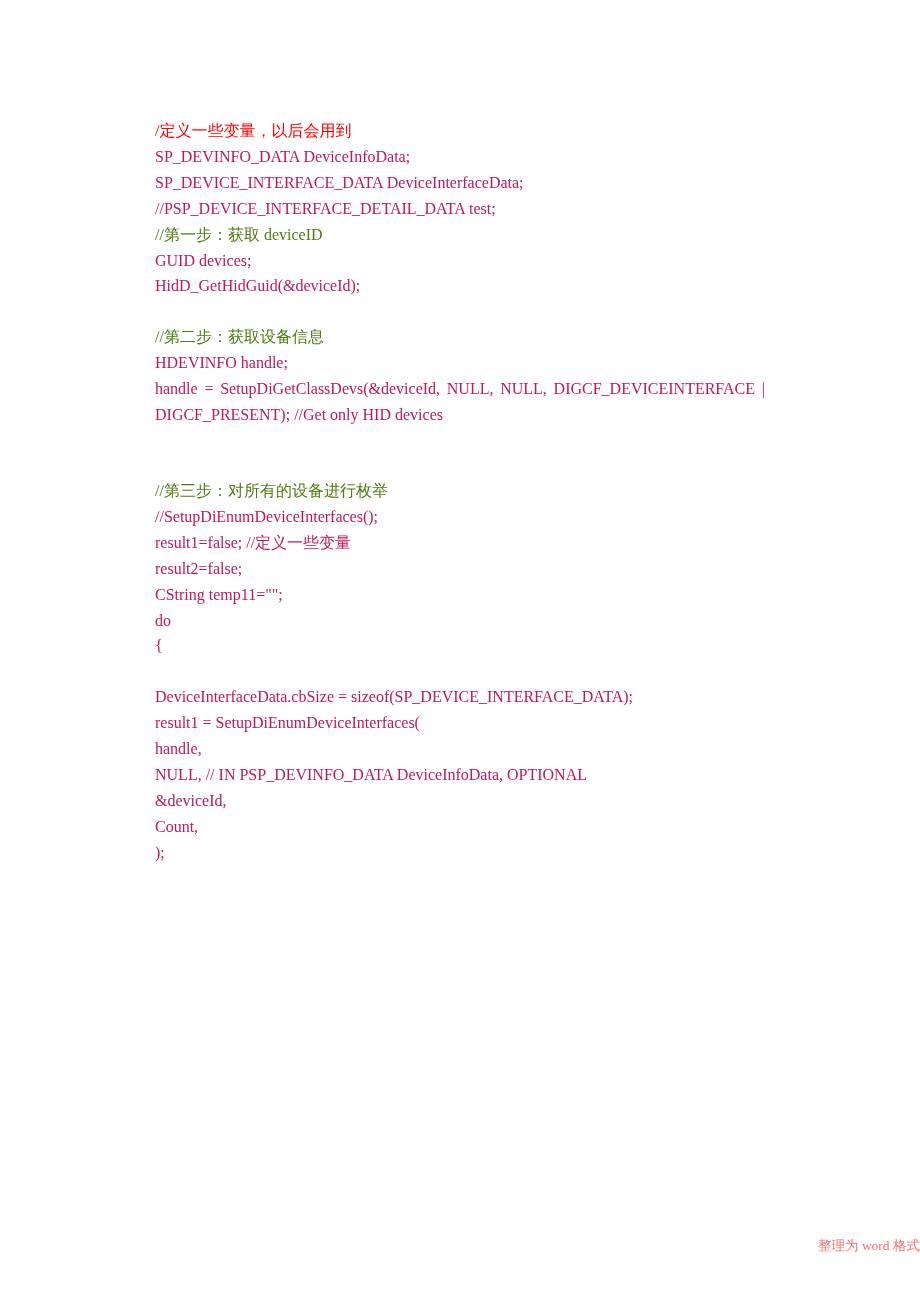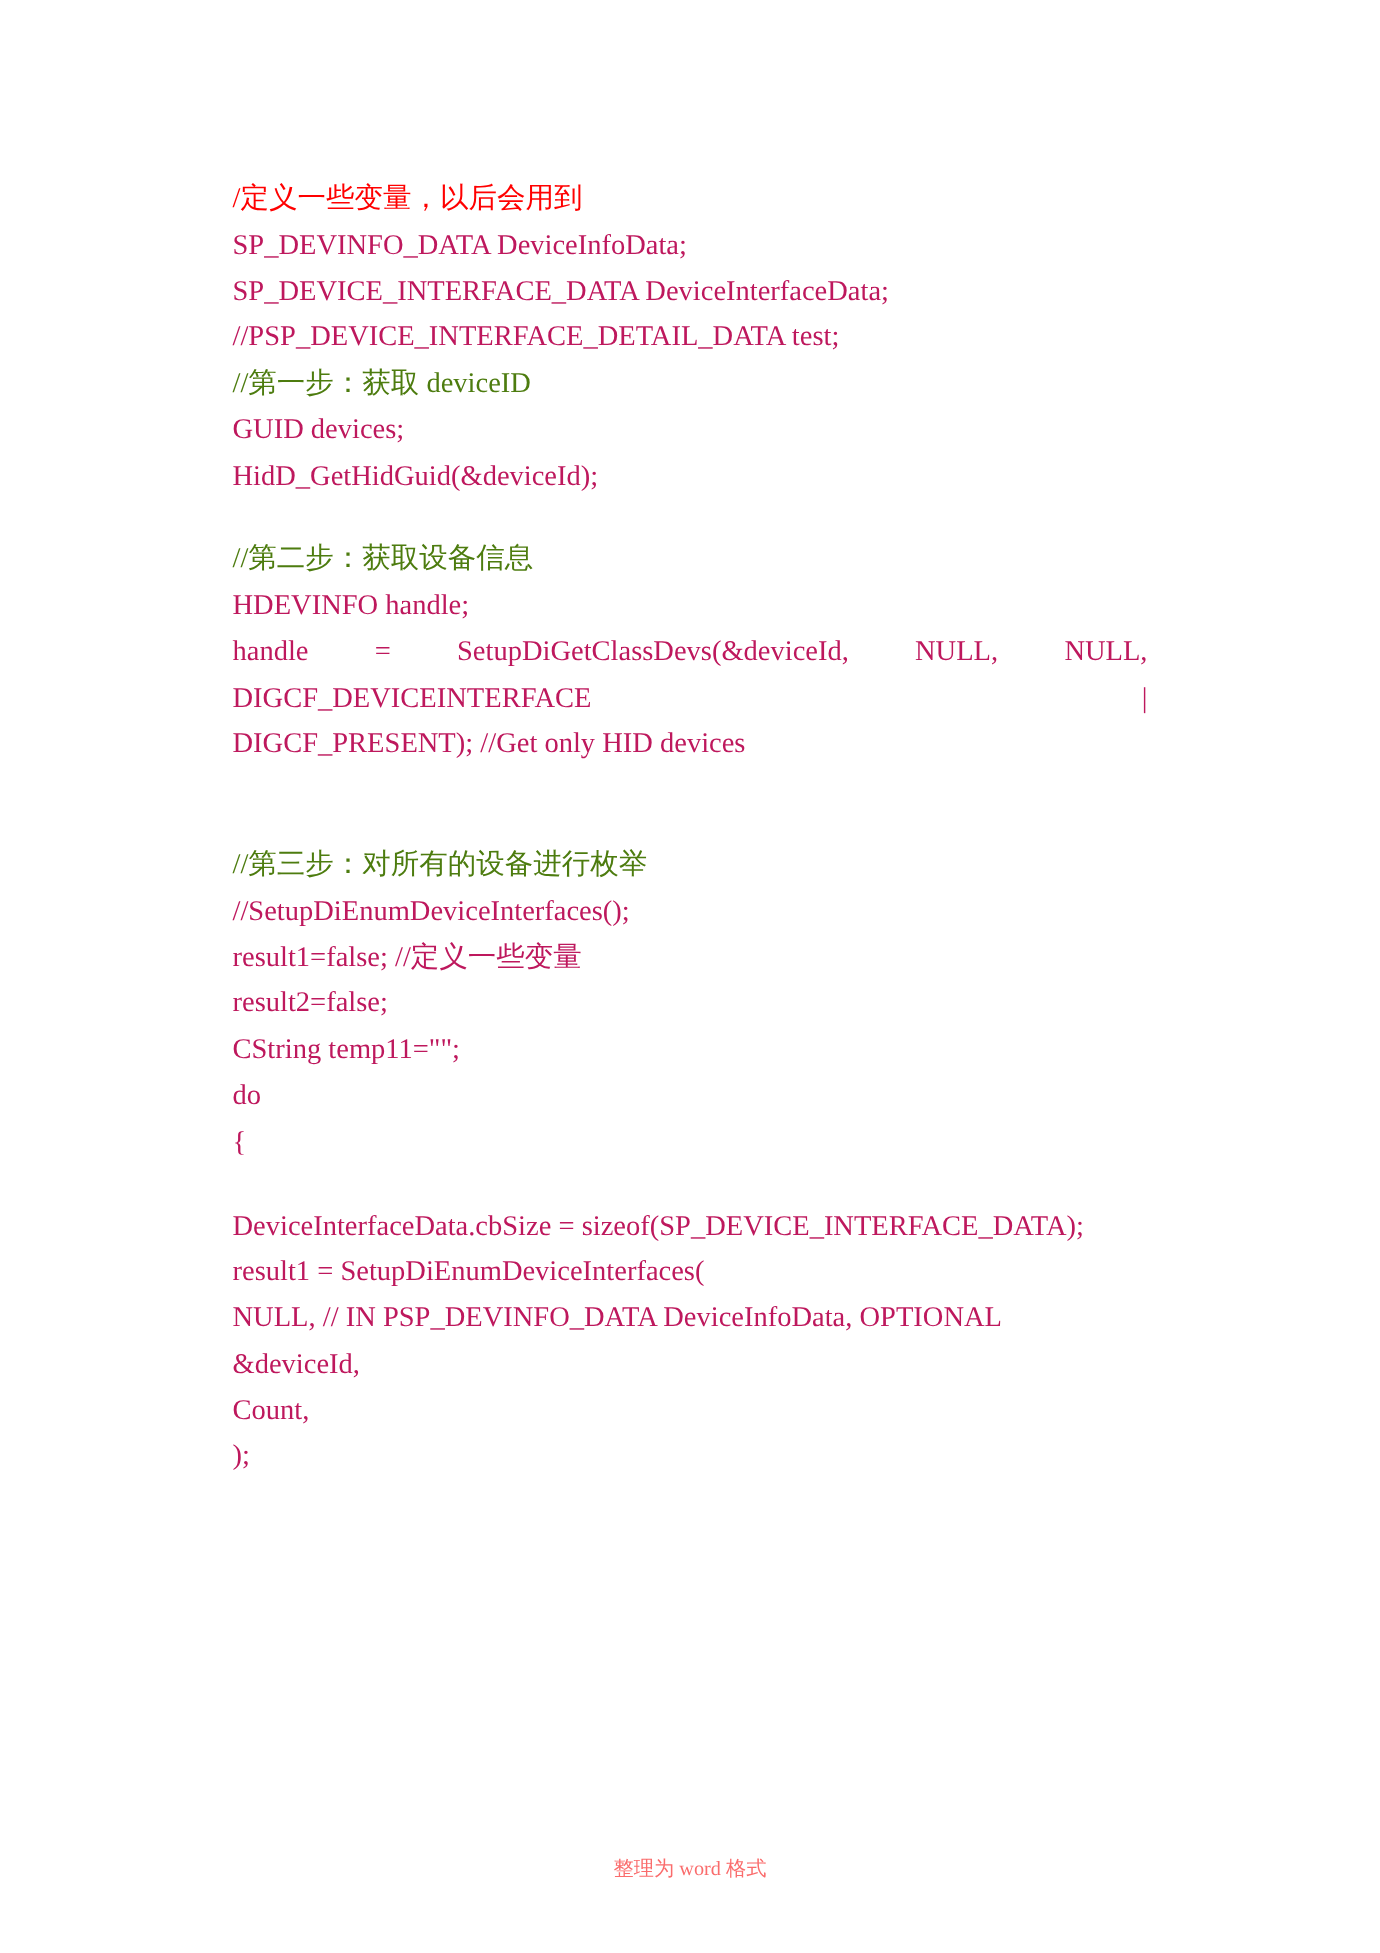--- a/index.html
+++ b/index.html
@@ -6,40 +6,40 @@
       margin: 0;
       padding: 0;
       background: #ffffff;
       font-family: "Times New Roman", SimSun, serif;
       width: 920px;
       height: 1302px;
       position: relative;
     }
     .page {
       padding: 118px 155px 0 155px;
-      font-size: 19px;
+      font-size: 16px;
       line-height: 1.62;
       color: #000000;
     }
     .red { color: #ff0000; }
     .green { color: #4d7c0f; font-family: Liberation Serif, serif; }
     .black { color: #be185d; }
     .line { margin: 0; padding: 0; }
     .line.justify {
       text-align: justify;
       text-align-last: justify;
       word-spacing: 0.1em;
     }
     .spacer { height: 25px; }
     .footer {
       position: absolute;
       bottom: 47px;
       left: 0;
       right: 0;
-      text-align: center;
+      text-align: right;
       color: #fa6c6c;
       font-size: 13.5px;
       font-family: SimSun, serif;
     }
   </style>
 </head>
 <body>
 
 <div class="page" id="page-root">
     <p class="line red">/定义一些变量，以后会用到</p>
@@ -59,19 +59,20 @@
     <p class="line green">//第三步：对所有的设备进行枚举</p>
     <p class="line black">//SetupDiEnumDeviceInterfaces();</p>
     <p class="line black">result1=false; //定义一些变量</p>
     <p class="line black">result2=false;</p>
     <p class="line black">CString temp11="";</p>
     <p class="line black">do</p>
     <p class="line black">{</p>
     <div class="spacer"></div>
     <p class="line black">DeviceInterfaceData.cbSize = sizeof(SP_DEVICE_INTERFACE_DATA);</p>
     <p class="line black">result1 = SetupDiEnumDeviceInterfaces(</p>
+    <p class="line black">handle,</p>
     <p class="line black">NULL, // IN PSP_DEVINFO_DATA DeviceInfoData, OPTIONAL</p>
     <p class="line black">&amp;deviceId,</p>
     <p class="line black">Count,</p>
     <p class="line black">);</p>
   </div>
 
 <div class="footer">整理为 word 格式</div>
 
 </body></html>

